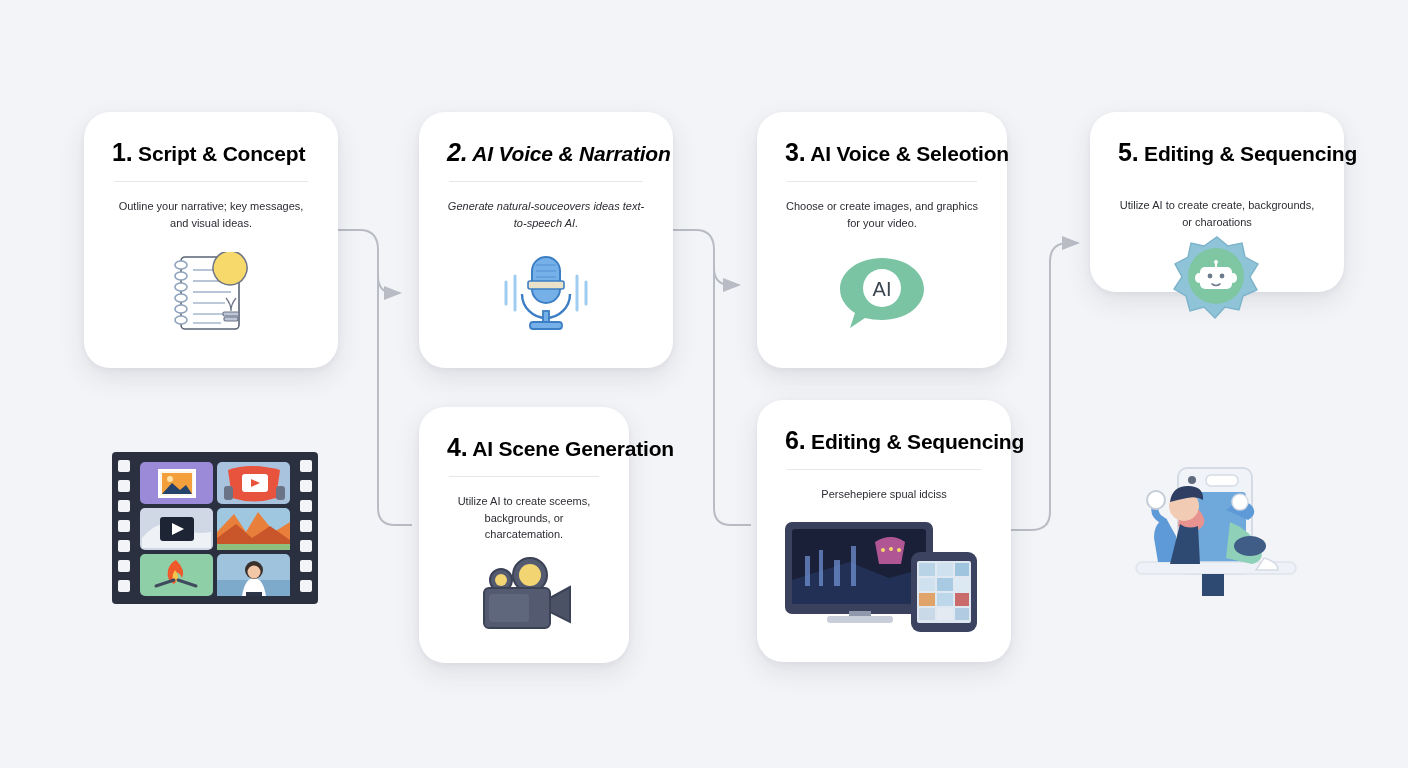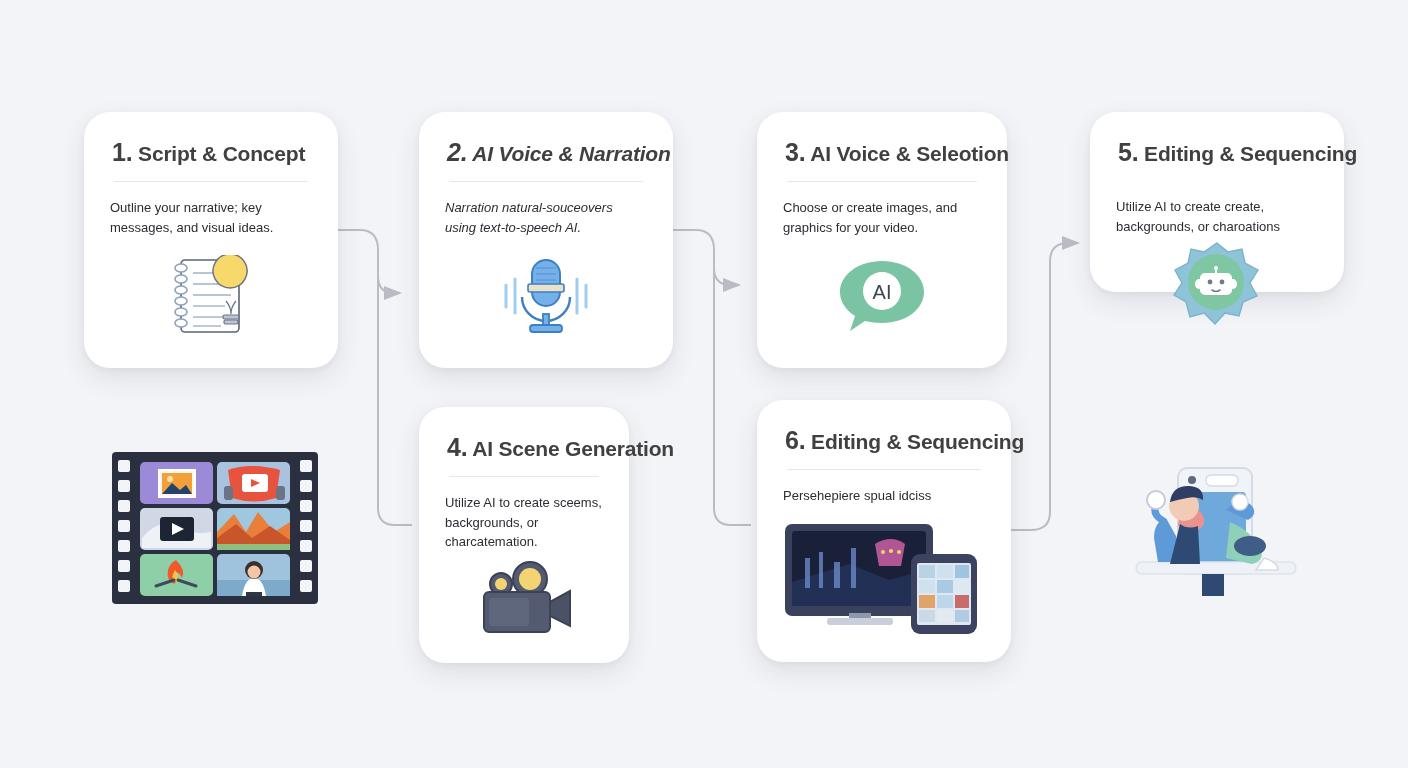--- a/index.html
+++ b/index.html
@@ -26,37 +26,38 @@
     border-radius: 26px;
     box-shadow: 0 10px 26px rgba(40,48,70,0.10), 0 2px 6px rgba(40,48,70,0.05);
     z-index: 3;
     padding: 26px 22px 18px 22px;
     display: flex;
     flex-direction: column;
   }
   .card-title {
     font-size: 21px;
     font-weight: bold;
-    color: #404040;
+    color: #000000;
     letter-spacing: -0.2px;
     white-space: nowrap;
     text-align: left;
     padding-left: 6px;
   }
   .card-title .num { font-size: 25px; font-weight: bold; }
   .rule {
     height: 1px;
     background: #e6e7ec;
     margin: 14px 8px 0 8px;
   }
   .card-desc {
     margin-top: 16px;
-    font-size: 13px;
+    font-size: 11px;
     line-height: 1.5;
     color: #2b2d33;
+    text-align: center;
     padding: 0 4px;
   }
   .card-icon {
     flex: 1;
     display: flex;
     align-items: center;
     justify-content: center;
     margin-top: 4px;
   }
 
@@ -129,21 +130,21 @@
       </svg>
     </div>
   </div>
 
   <div class="card" id="card-2">
     <div class="card-title">
       <span class="num">2.</span>
       <span>AI Voice &amp; Narration</span>
     </div>
     <div class="rule"></div>
-    <div class="card-desc">Narration natural-souceovers using text-to-speech AI.</div>
+    <div class="card-desc">Generate natural-souceovers ideas text-to-speech AI.</div>
     <div class="card-icon">
       <svg width="108" height="82" viewBox="0 0 108 82">
         <g stroke="#9fcdf2" stroke-width="3" stroke-linecap="round" fill="none">
           <path d="M14 30 v22"></path>
             <path d="M23 24 v34"></path>
           <path d="M94 30 v22"></path>
             <path d="M85 24 v34"></path>
         </g>
         <rect x="40" y="5" width="28" height="46" rx="14" fill="#76b0e8" stroke="#3d7fc4" stroke-width="2"></rect>
         <g stroke="#5e9ad8" stroke-width="1.4">

